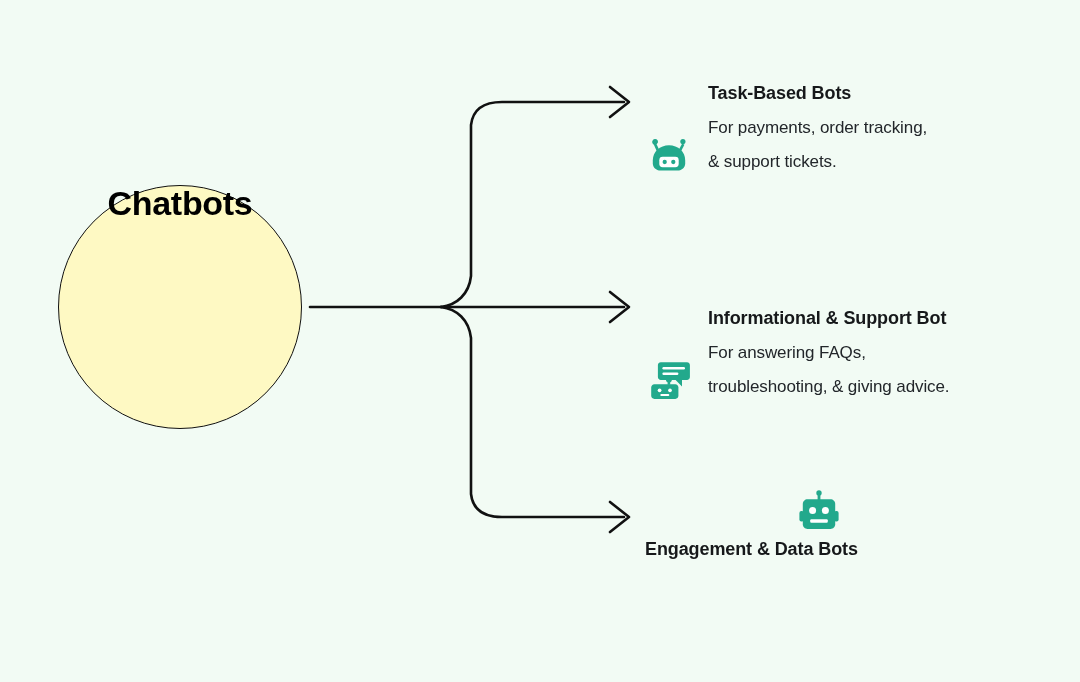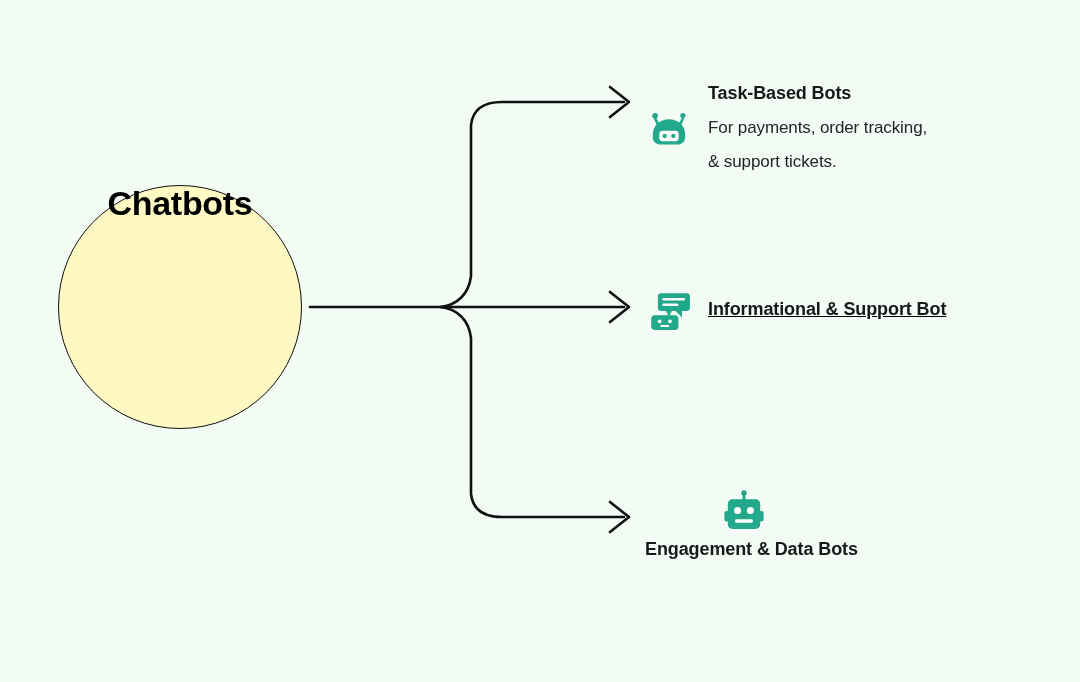--- a/index.html
+++ b/index.html
@@ -47,21 +47,21 @@
     font-weight: bold;
     color: #000000;
     letter-spacing: -0.3px;
     line-height: 1;
   }
 
   
   .branch {
     position: absolute;
     display: flex;
-    align-items: center;
+    align-items: flex-end;
   }
   .branch-icon {
     width: 48px;
     height: 48px;
     flex: 0 0 48px;
     margin-right: 15px;
   }
   .branch-icon svg {
     display: block;
     width: 48px;
@@ -82,21 +82,21 @@
   .branch-desc {
     font-size: 17px;
     font-weight: normal;
     color: #22262a;
     line-height: 34px;
     white-space: pre-line;
     letter-spacing: -0.1px;
   }
 
   .branch-1 { left: 645px; top: 79px; }
-  .branch-2 { left: 645px; top: 287px; text-decoration: underline; }
+  .branch-2 { left: 645px; top: 304px; }
   .branch-3 { left: 645px; top: 487px; flex-direction: column; }
 </style>
 </head>
 <body>
 
 <div id="canvas">
 
   <svg id="connectors" viewBox="0 0 1080 682" xmlns="http://www.w3.org/2000/svg">
     <g fill="none" stroke="#111111" stroke-width="2.6" stroke-linecap="round" stroke-linejoin="round">
 
@@ -170,20 +170,22 @@
         <circle cx="14.6" cy="34.3" r="1.85" fill="#ffffff"></circle>
         <circle cx="25.0" cy="34.3" r="1.85" fill="#ffffff"></circle>
         <rect x="15.3" y="38.0" width="9.0" height="1.9" rx="0.95" fill="#ffffff"></rect>
 
         <rect x="17.4" y="11.0" width="22.6" height="2.5" rx="1.25" fill="#ffffff"></rect>
         <rect x="17.4" y="16.6" width="16.0" height="2.5" rx="1.25" fill="#ffffff"></rect>
       </svg>
     </div>
     <div class="branch-text">
       <div class="branch-title">Informational &amp; Support Bot</div>
+      <div class="branch-desc">For answering FAQs,
+troubleshooting, &amp; giving advice.</div>
     </div>
   </div>
 
   <div class="branch branch-3">
     <div class="branch-icon">
       <svg viewBox="0 0 48 48" xmlns="http://www.w3.org/2000/svg">
         <g fill="#22a98c">
 
           <rect x="22.6" y="6.2" width="2.8" height="7.2"></rect>
           <circle cx="24.0" cy="6.0" r="2.7"></circle>

